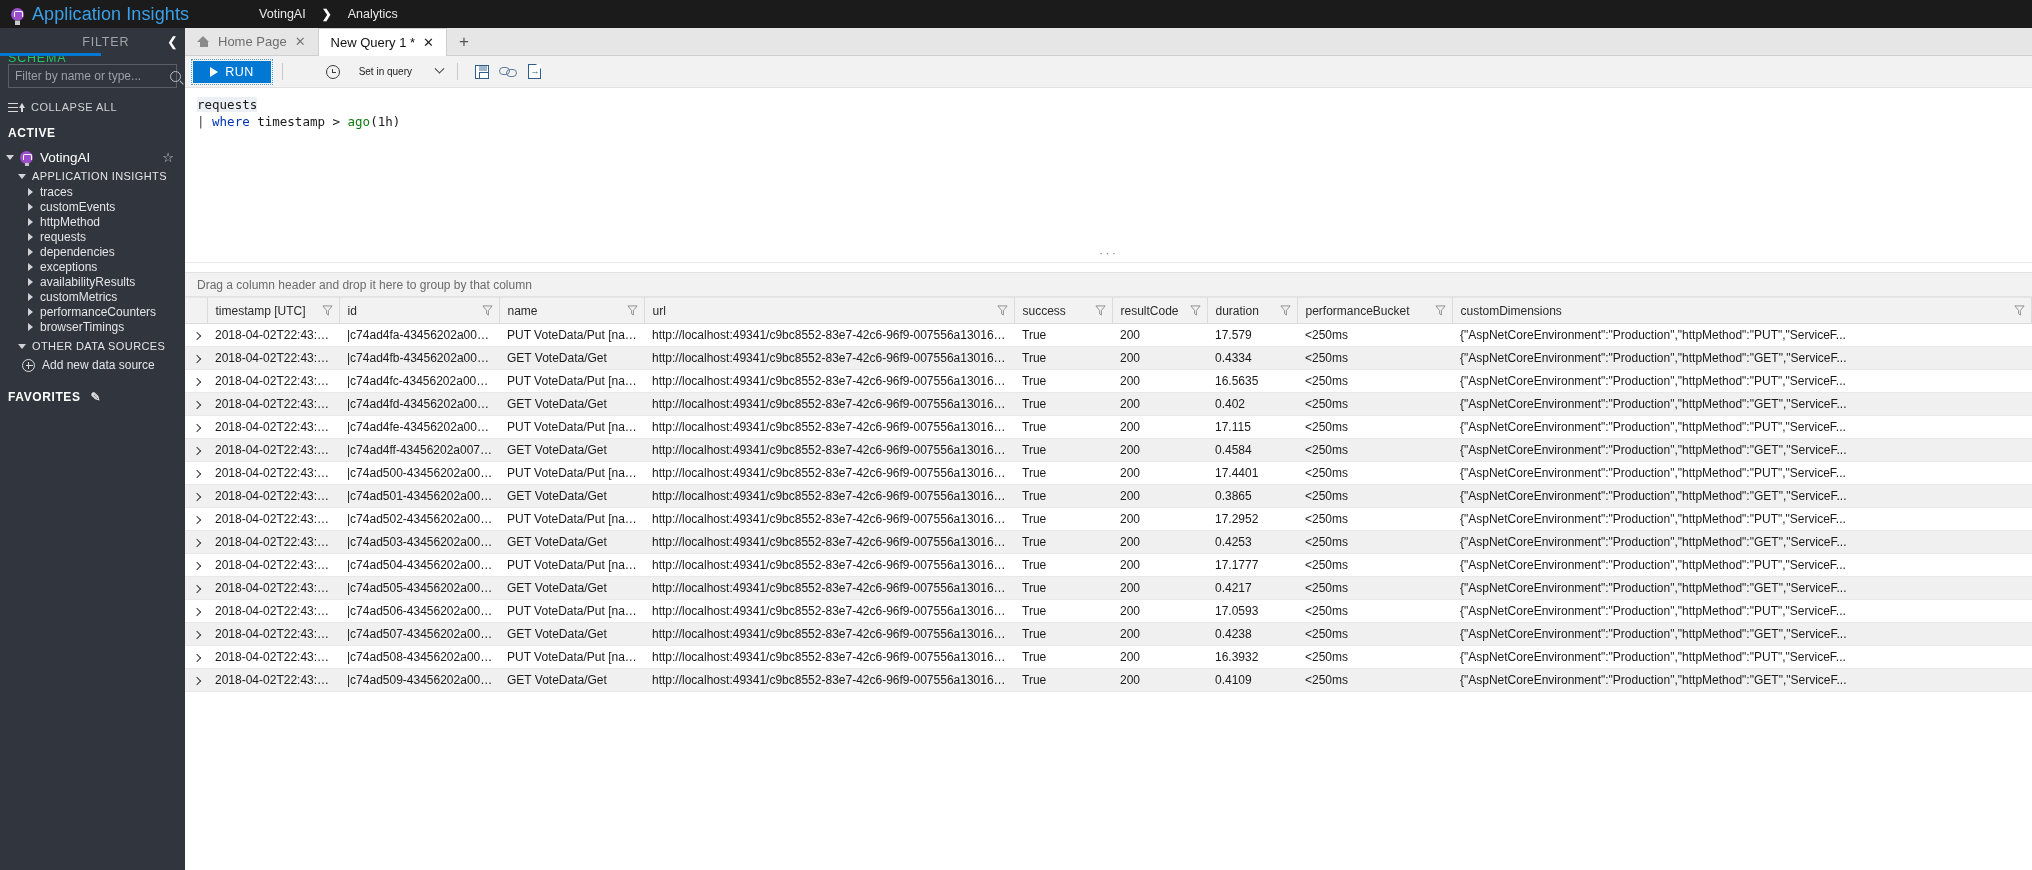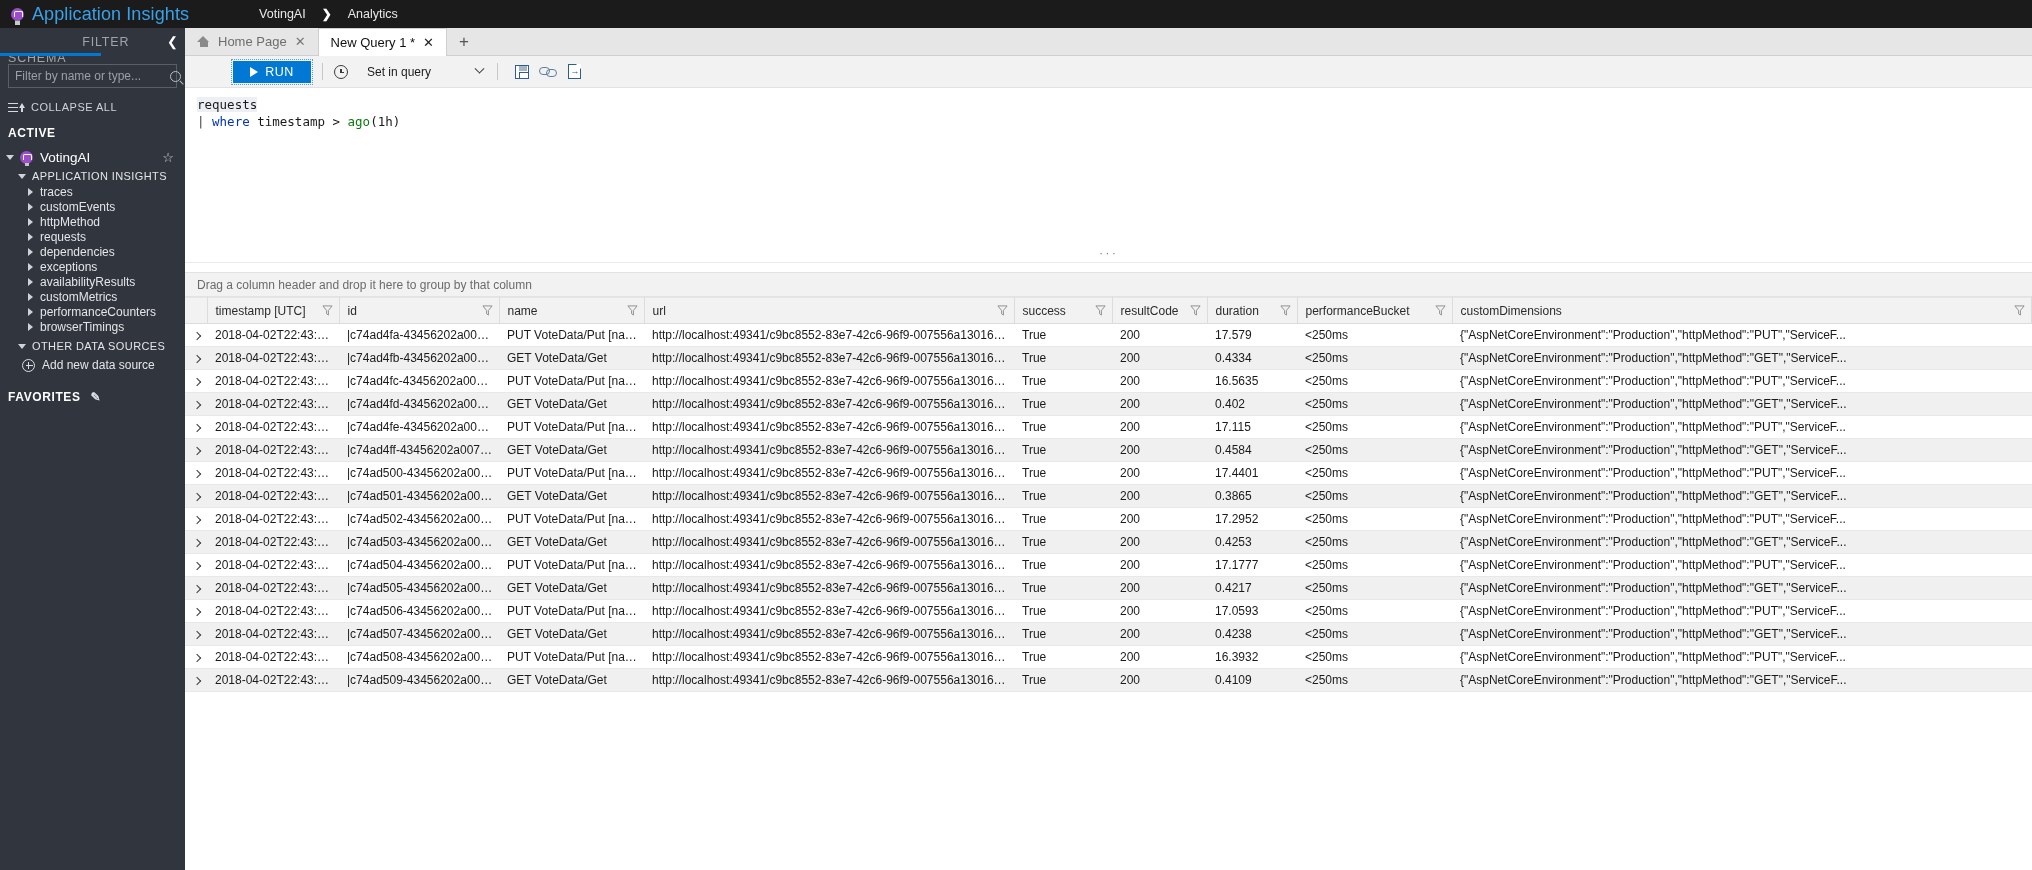--- a/index.html
+++ b/index.html
@@ -66,21 +66,21 @@
     display: flex; align-items: center;
     position: relative;
     background: #31353d;
   }
   .side-tab {
     font-size: 12.5px;
     letter-spacing: .8px;
     padding: 0 8px;
     height: 28px; line-height: 28px;
   }
-  .side-tab.active { color: #a3a3a3; margin-top: 32px; }
+  .side-tab.active { color: #22c55e; margin-top: 32px; }
   .side-tab.inactive { color: #a0a4aa; }
   #schema-underline {
     position: absolute; left: 0; bottom: 0; width: 101px; height: 3px;
     background: #0078d4;
   }
   #sidebar-tabs .collapse-chevron {
     position: absolute; right: 7px; top: 6px;
     color: #ffffff; font-size: 13px; cursor: pointer;
   }
   #filter-box-wrap { padding: 8px 8px 4px 8px; }
@@ -223,39 +223,39 @@
     padding: 0 0 0 8px; border-bottom: 1px solid #e2e2e2;
   }
   #run-btn {
     background: #0078d4; color: #fff;
     height: 22px; min-width: 78px;
     display: flex; align-items: center; justify-content: center; gap: 7px;
     font-size: 12.5px; letter-spacing: .4px;
     outline: 1px dotted #5a9fd4; outline-offset: 1px;
     border: none; cursor: pointer;
     font-family: "Liberation Sans", sans-serif;
-    margin-left: 40px;
   }
   .play-tri {
     width: 0; height: 0;
     border-top: 5px solid transparent; border-bottom: 5px solid transparent;
     border-left: 8px solid transparent;
     position: relative;
   }
   .play-tri:before {
     content: ""; position: absolute; left: -8px; top: -5px;
     width: 0; height: 0;
     border-top: 5px solid transparent; border-bottom: 5px solid transparent;
     border-left: 8px solid #ffffff;
   }
   .vbar { width: 1px; height: 17px; background: #c8c8c8; margin: 0 11px; }
   #timepicker {
     display: flex; align-items: center; gap: 19px;
-    font-size: 12px; color: #1b1b1b; cursor: pointer;
+    font-size: 10px; color: #1b1b1b; cursor: pointer;
     min-width: 118px;
+    justify-content: flex-end;
   }
   .clock {
     width: 14px; height: 14px; border: 1.3px solid #3a3a3a; border-radius: 50%;
     position: relative; flex: 0 0 auto;
   }
   .clock:before {
     content: ""; position: absolute; left: 5.4px; top: 3px; width: 1.2px; height: 4.3px;
     background: #3a3a3a;
   }
   .clock:after {

